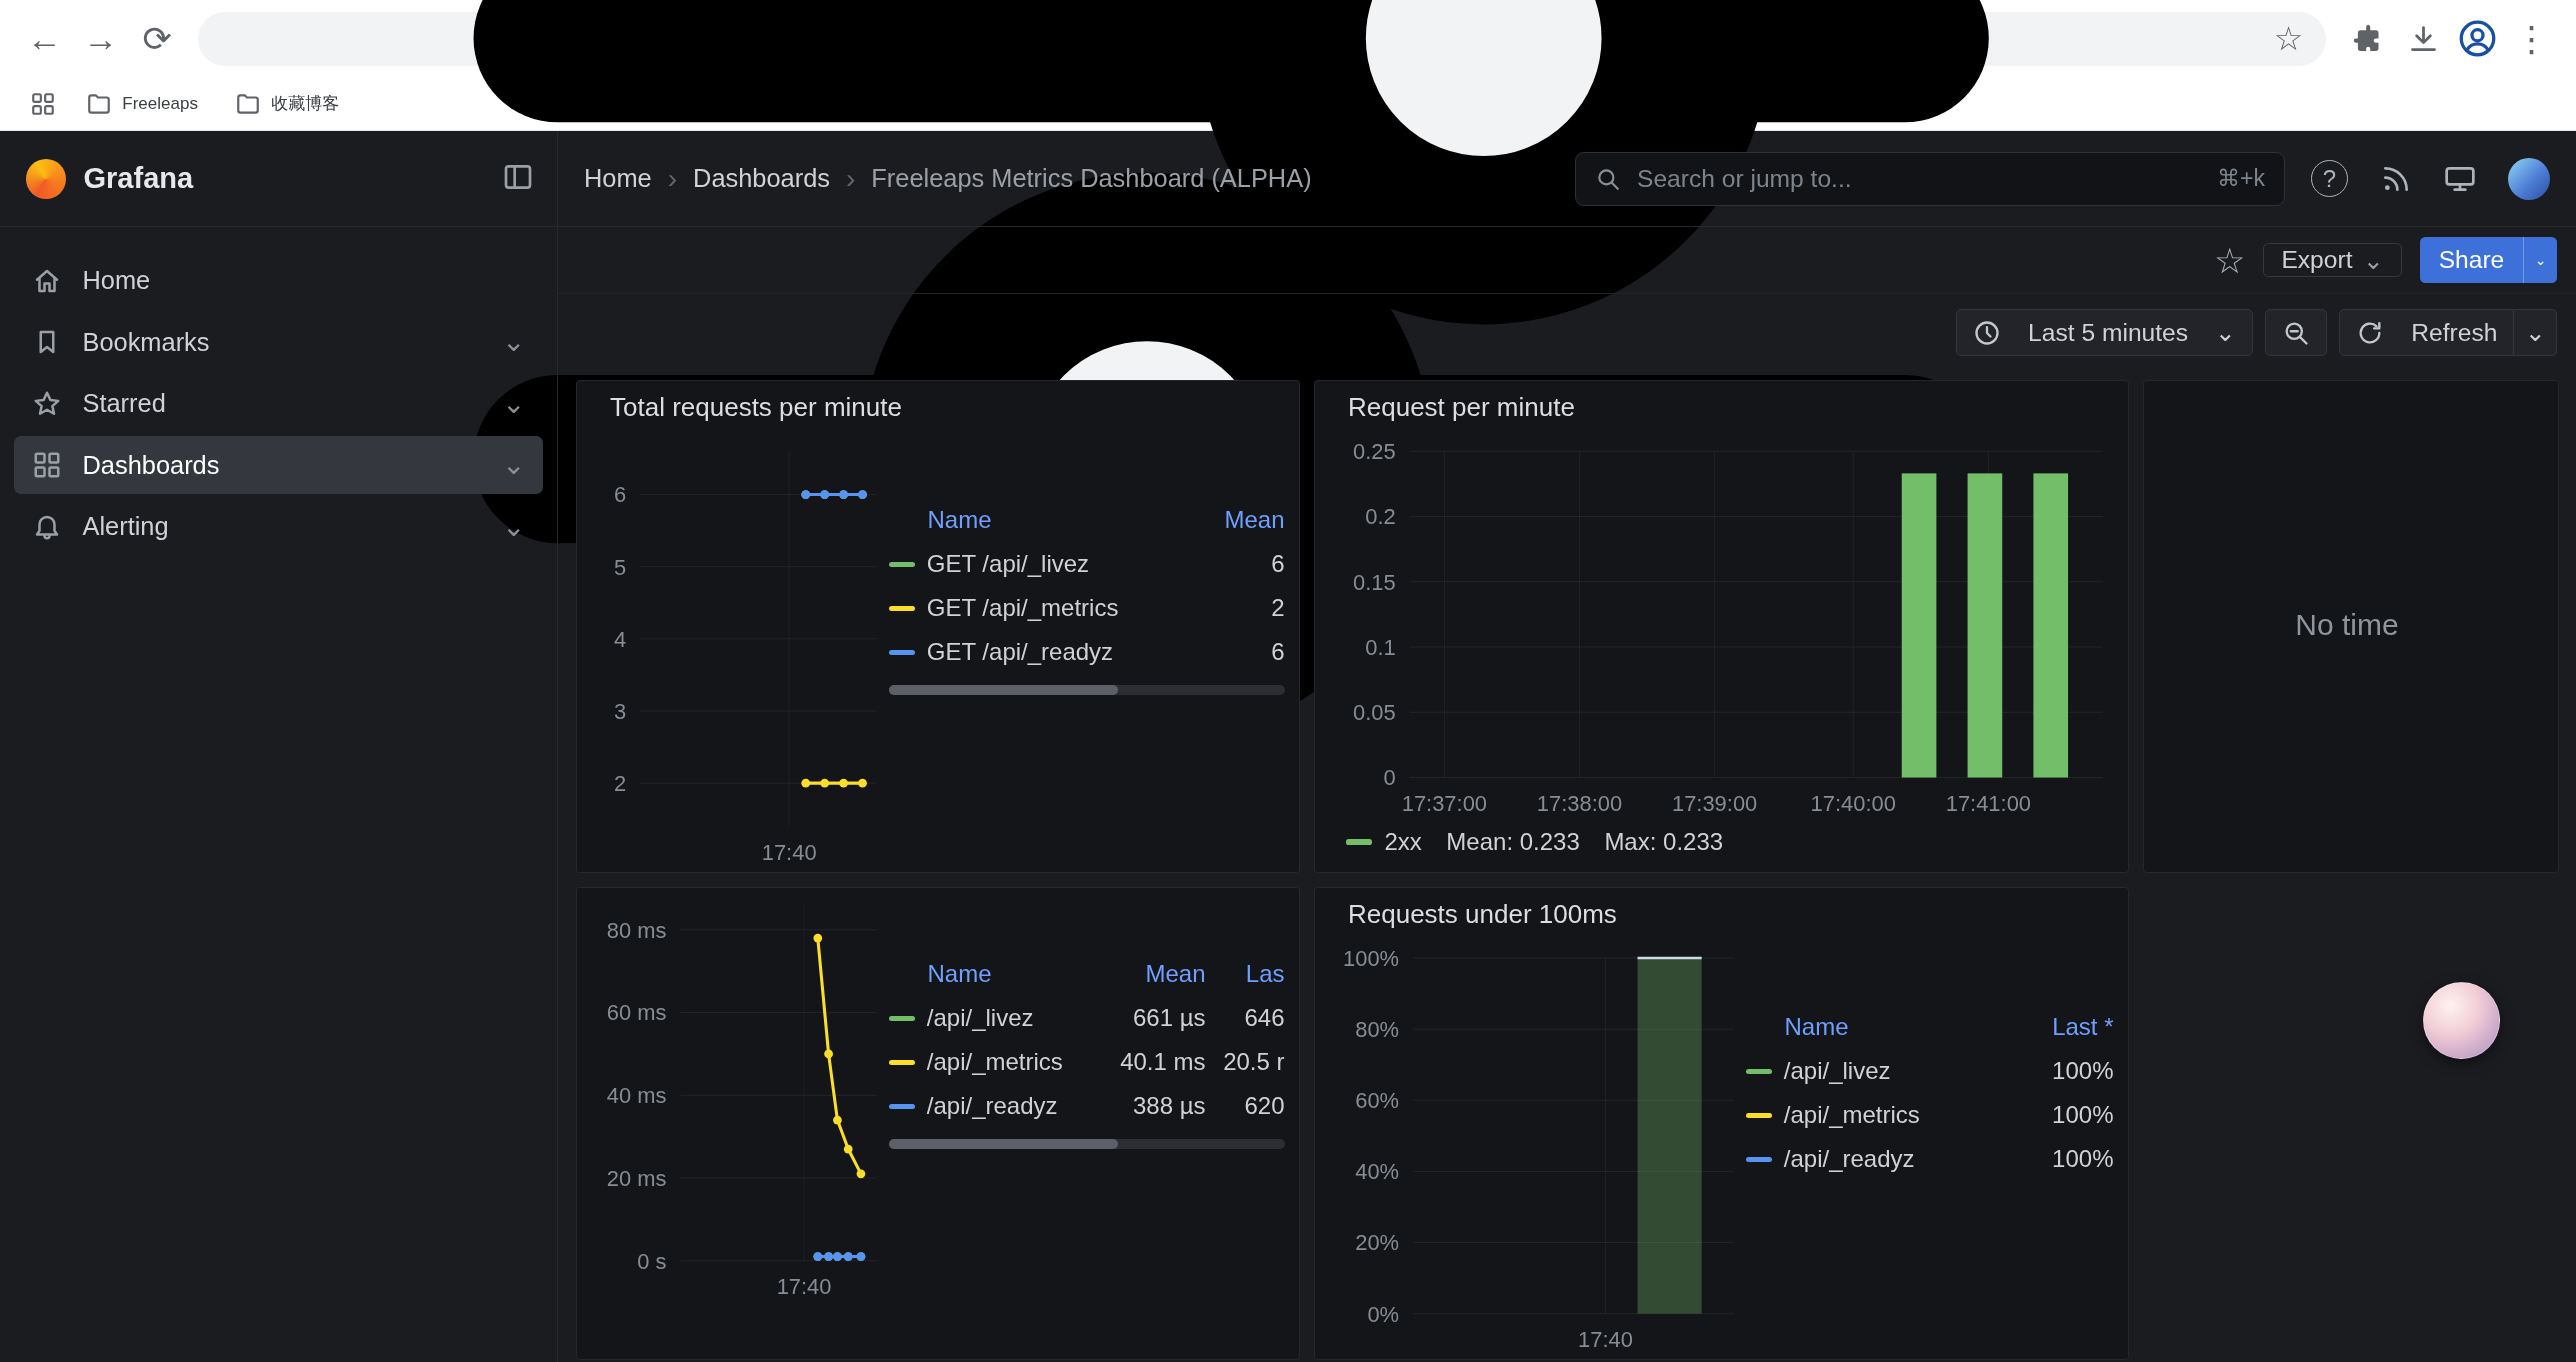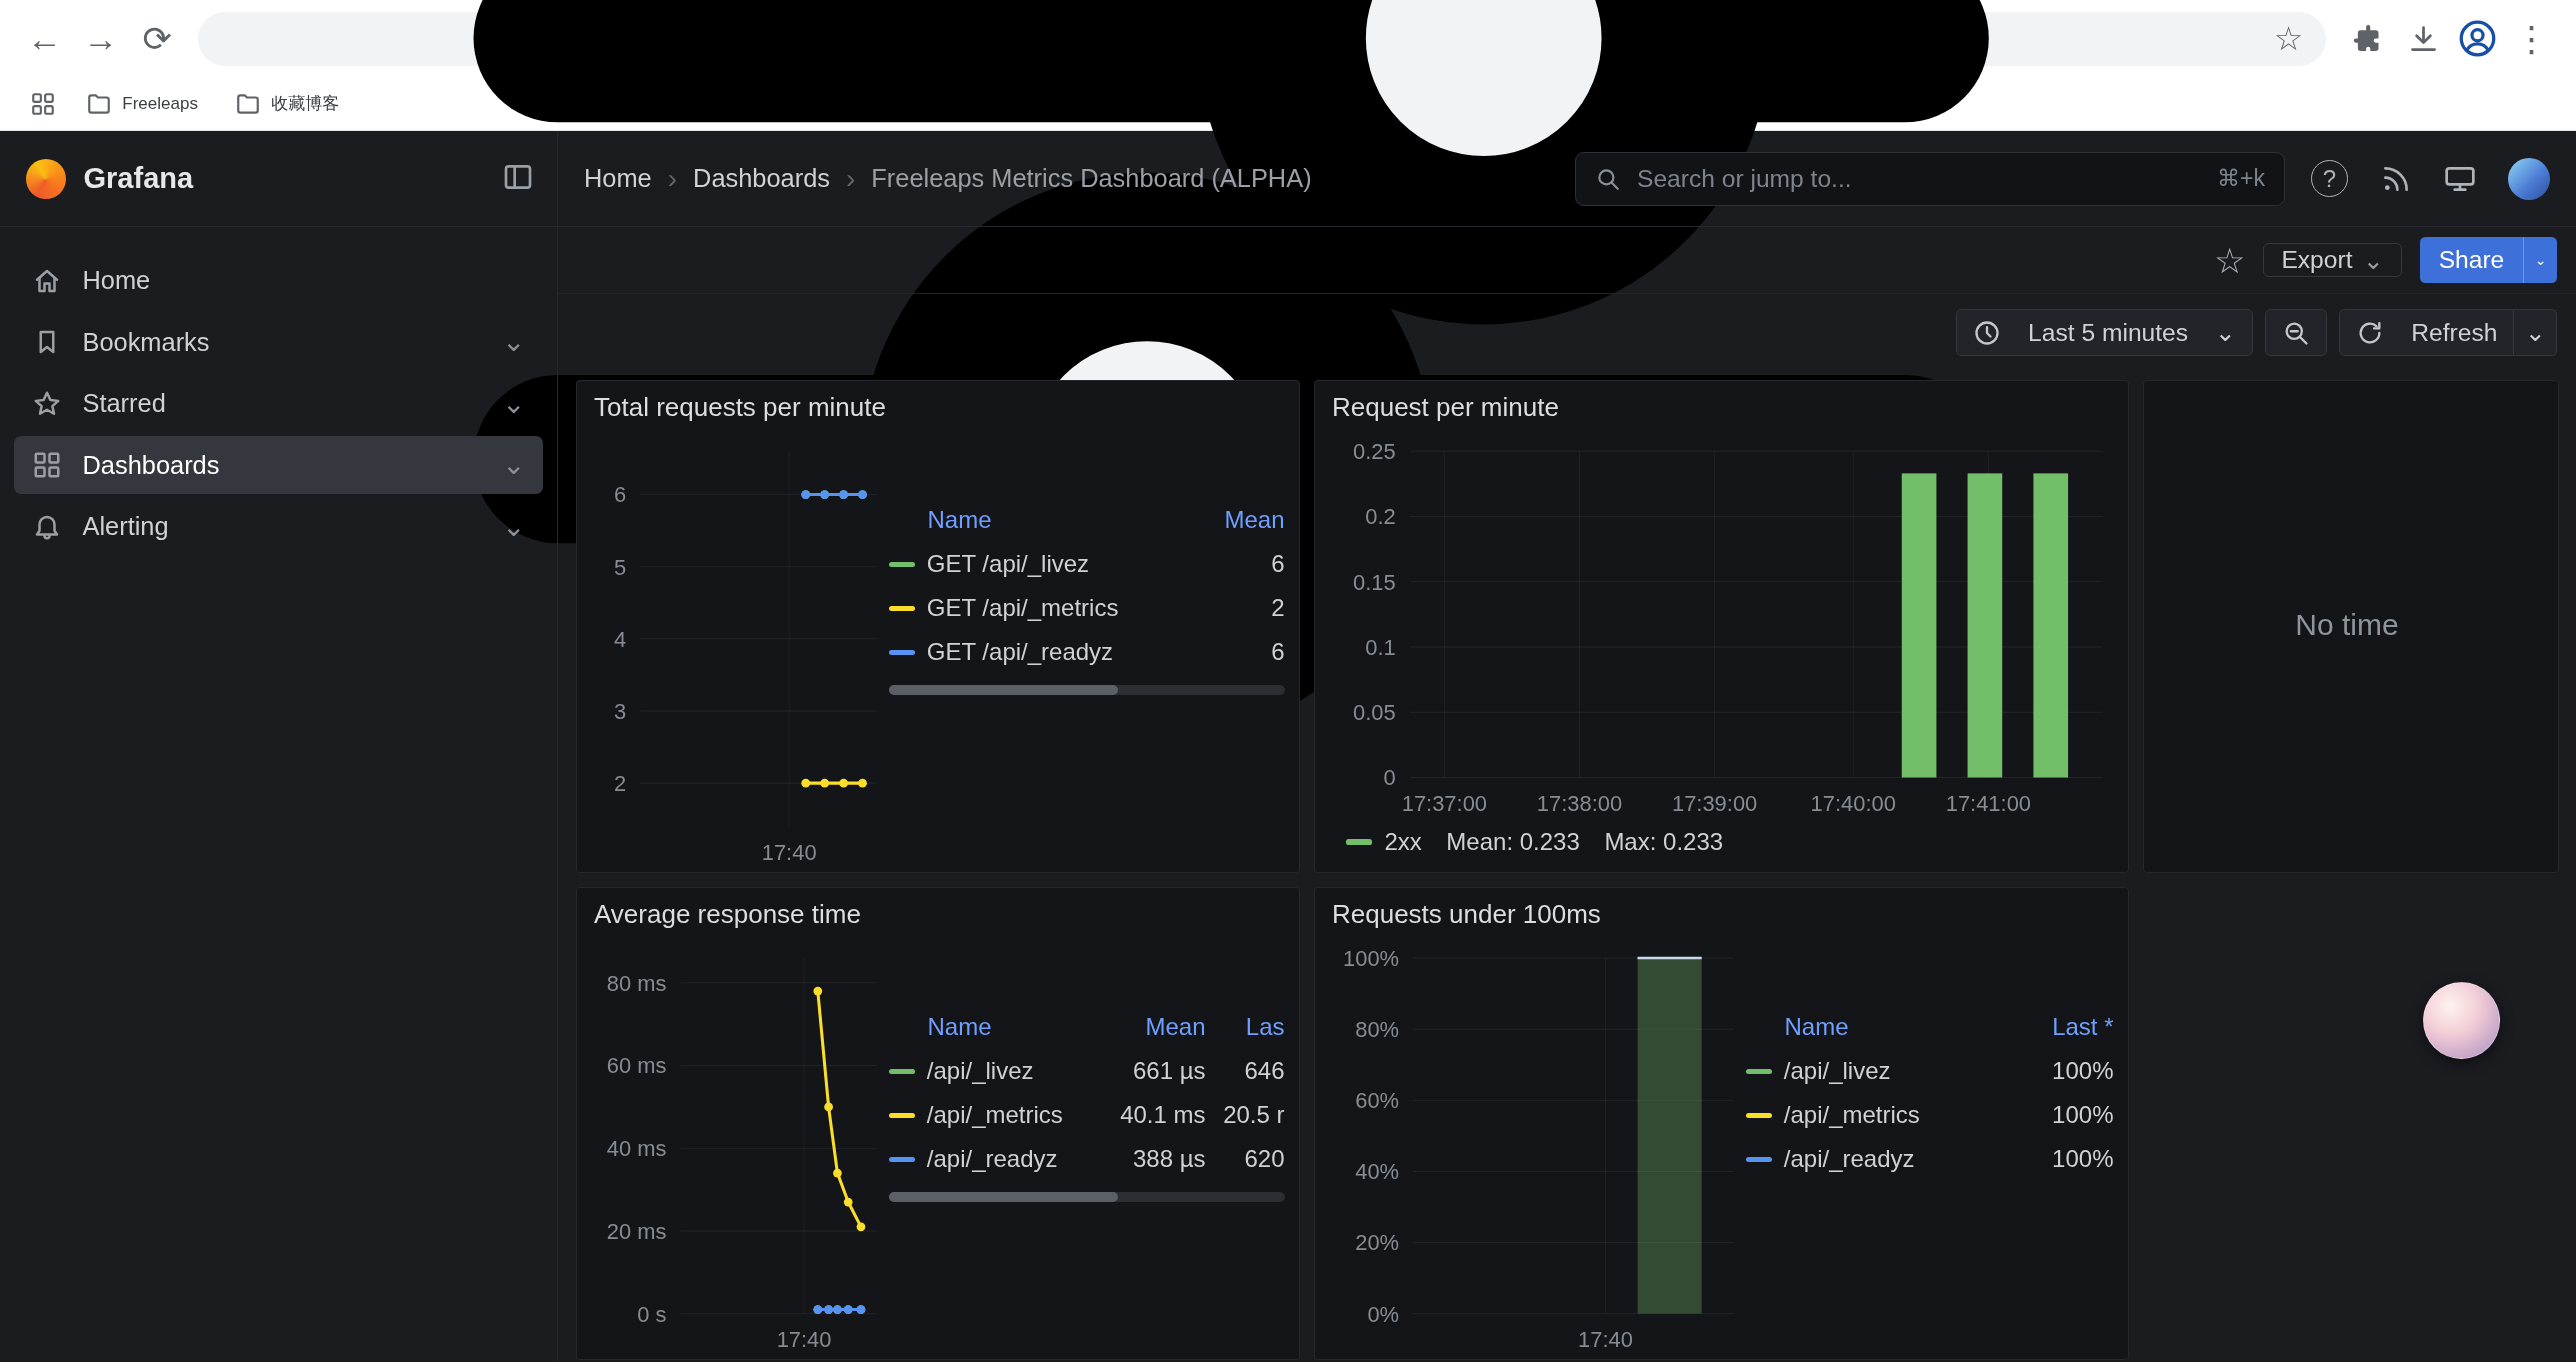--- a/index.html
+++ b/index.html
@@ -84,21 +84,21 @@
   .tbtn svg{width:28px;height:28px;color:#c3c7cc}
   .refresh-main{border-radius:5.3px 0 0 5.3px}
   .refresh-caret{border-radius:0 5.3px 5.3px 0;border-left:none;padding:0 10.5px}
 
   .panels{flex:1;padding:8.8px 17.5px 0;overflow:hidden}
   .prow{display:flex;gap:14px;margin-bottom:14px}
   .panel{background:#141519;border:0.9px solid #26282d;border-radius:3.5px;display:flex;flex-direction:column;min-width:0}
   .prow1 .panel{height:493px}
   .prow2 .panel{height:473px}
   .panel-h{height:53px;flex:0 0 auto;display:flex;align-items:center;padding:0 17.5px}
-  .panel-h h2{margin:0;font-size:26px;font-weight:500;color:#dcdee1}
+  .panel-h h2{margin:16px;font-size:26px;font-weight:500;color:#dcdee1}
   .panel-b{flex:1;display:flex;padding:3.5px 14px 5.3px 7px;min-height:0}
   .panel-b.col{flex-direction:column}
   .chart{flex:1;min-width:0;min-height:0}
   .legend{display:flex;flex-direction:column;margin-top:61px;flex:0 0 auto;overflow:hidden}
   .lgd-row{display:flex;align-items:center;height:44px;font-size:24px;color:#d0d2d6}
   .lgd-head>div{color:#6f9fff !important}
   .lgd-head .lgd-name{padding-left:39px}
   .lgd-name{flex:1;display:flex;align-items:center;white-space:nowrap;overflow:hidden;min-width:0}
   .lgd-val{text-align:right;white-space:nowrap;overflow:hidden}
   .swatch{width:26px;height:5.3px;border-radius:2.6px;margin-right:12.3px;flex:0 0 auto;display:inline-block}
@@ -429,23 +429,20 @@
 
           <section class="panel" style="flex:1">
             <div class="panel-b">
               <div class="no-data">No time</div>
             </div>
           </section>
         </div>
 
         <div class="prow prow2">
           <section class="panel" style="width:724px;flex:0 0 auto">
-            <header class="panel-h">
-              <h2>Average response time</h2>
-            </header>
             <div class="panel-b">
               <div class="chart">
                   <svg width="305" height="410" style="overflow:visible;display:block" viewBox="0 0 348 468">
                     <line x1="110" x2="334" y1="44.32558139534884" y2="44.32558139534884" stroke="rgba(255,255,255,0.08)"></line>
                     <text x="94" y="53.32558139534884" text-anchor="end" fill="#878d94" font-size="25">80 ms</text>
                     <line x1="110" x2="334" y1="138.74418604651163" y2="138.74418604651163" stroke="rgba(255,255,255,0.08)"></line>
                     <text x="94" y="147.74418604651163" text-anchor="end" fill="#878d94" font-size="25">60 ms</text>
                     <line x1="110" x2="334" y1="233.16279069767444" y2="233.16279069767444" stroke="rgba(255,255,255,0.08)"></line>
                     <text x="94" y="242.16279069767444" text-anchor="end" fill="#878d94" font-size="25">40 ms</text>
                     <line x1="110" x2="334" y1="327.58139534883725" y2="327.58139534883725" stroke="rgba(255,255,255,0.08)"></line>

